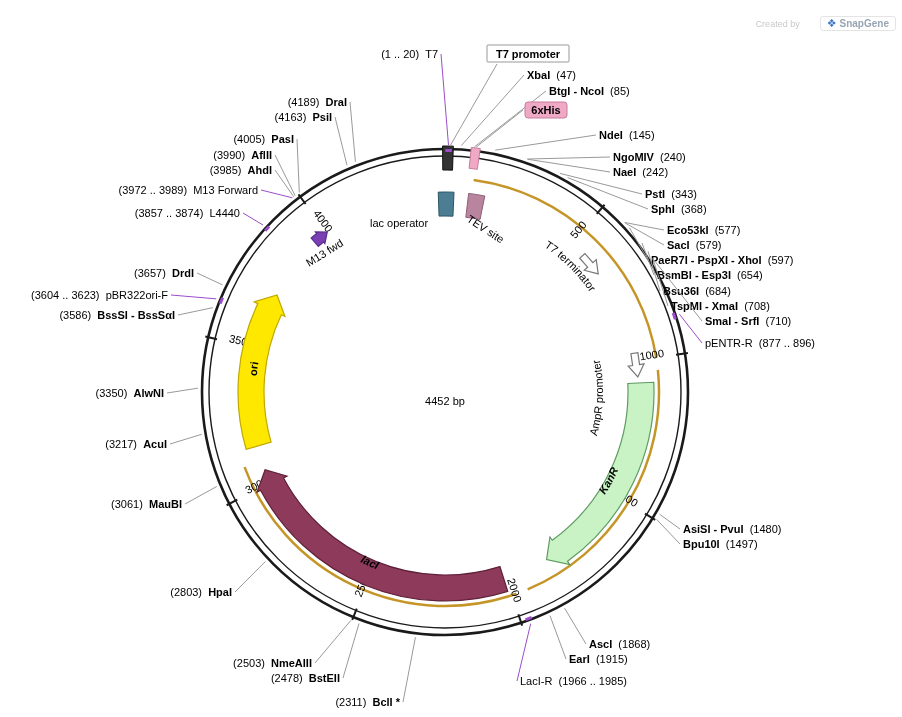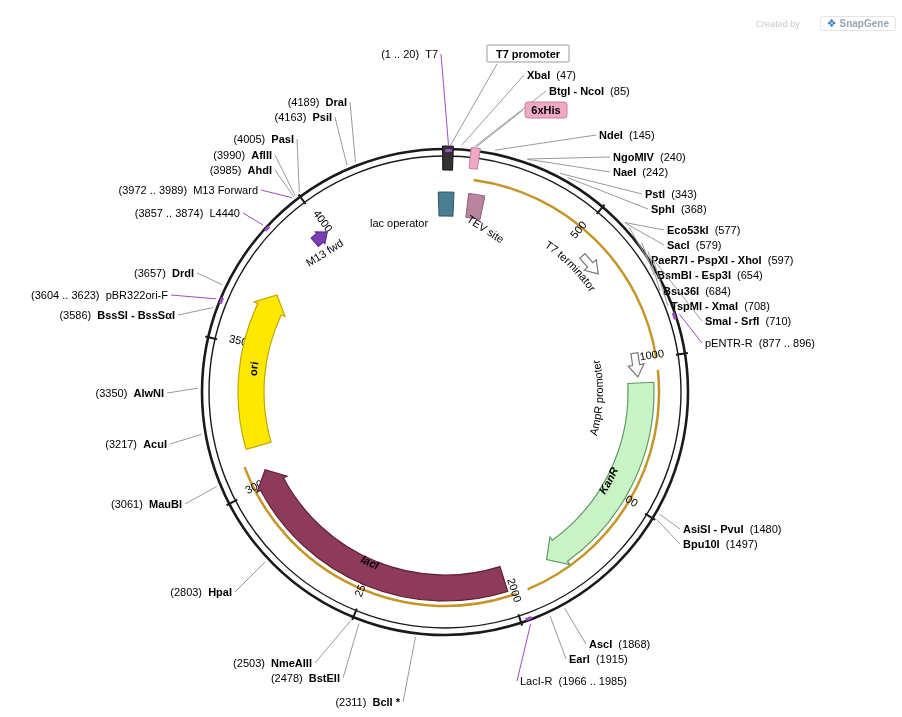--- a/index.html
+++ b/index.html
@@ -150,20 +150,21 @@
       <g>
         <rect x="487" y="45" width="82" height="17" rx="1" fill="#ffffff" stroke="#999999" stroke-width="1"></rect>
         <text x="528" y="57.5" text-anchor="middle" font-weight="bold">T7 promoter</text>
       </g>
       <line x1="476.29" y1="146.99" x2="523" y2="110" stroke="#9a9a9a" stroke-width="1"></line>
       <g>
         <rect x="525" y="102" width="42" height="16" rx="3" fill="#EFA9C5" stroke="#C77C9E" stroke-width="1"></rect>
         <text x="546" y="113.5" text-anchor="middle" font-weight="bold">6xHis</text>
       </g>
     </svg>
+  <div class="center-size">4452 bp</div>
   <div class="watermark">
     <span class="wm-prefix">Created by</span>
     <span class="wm-chip">
       <span class="wm-diamond">❖</span>
       <span class="wm-brand">SnapGene</span>
     </span>
   </div>
 </div>
 
 </body></html>

